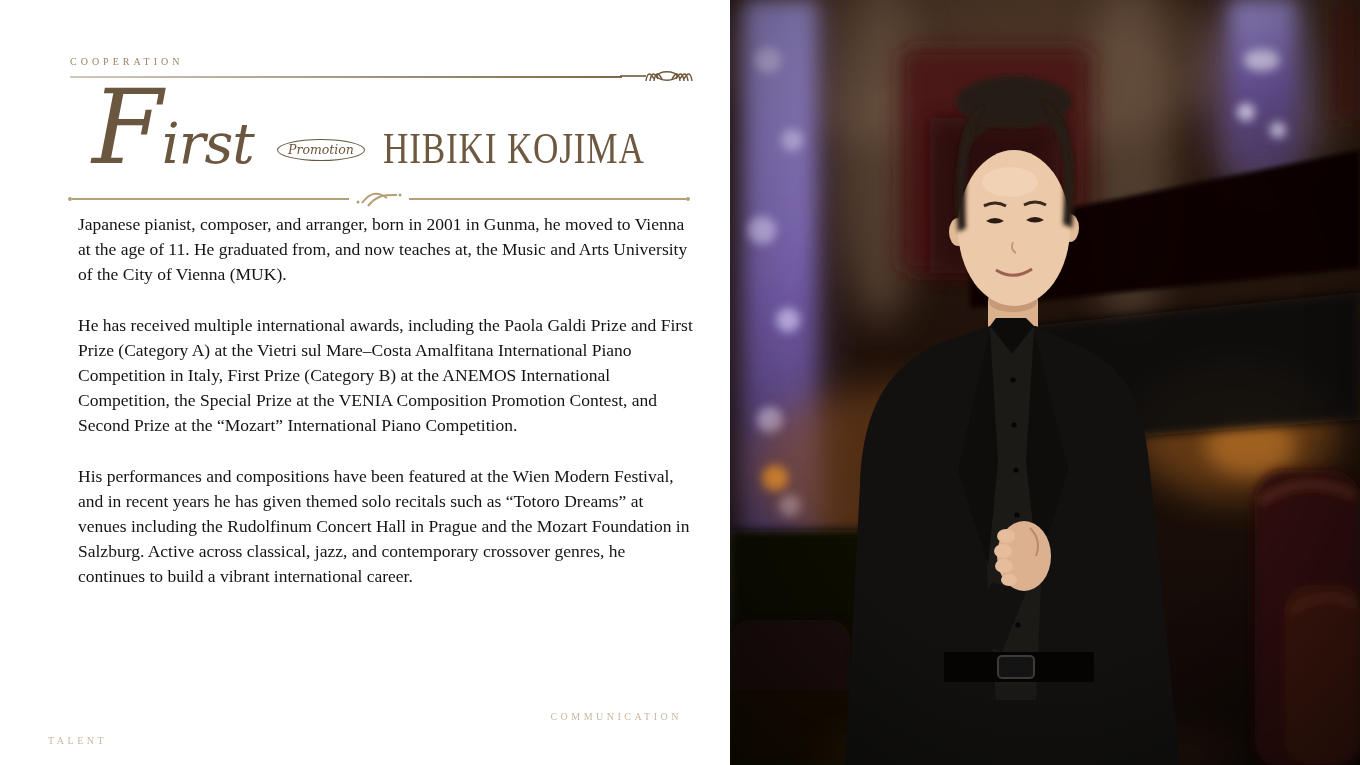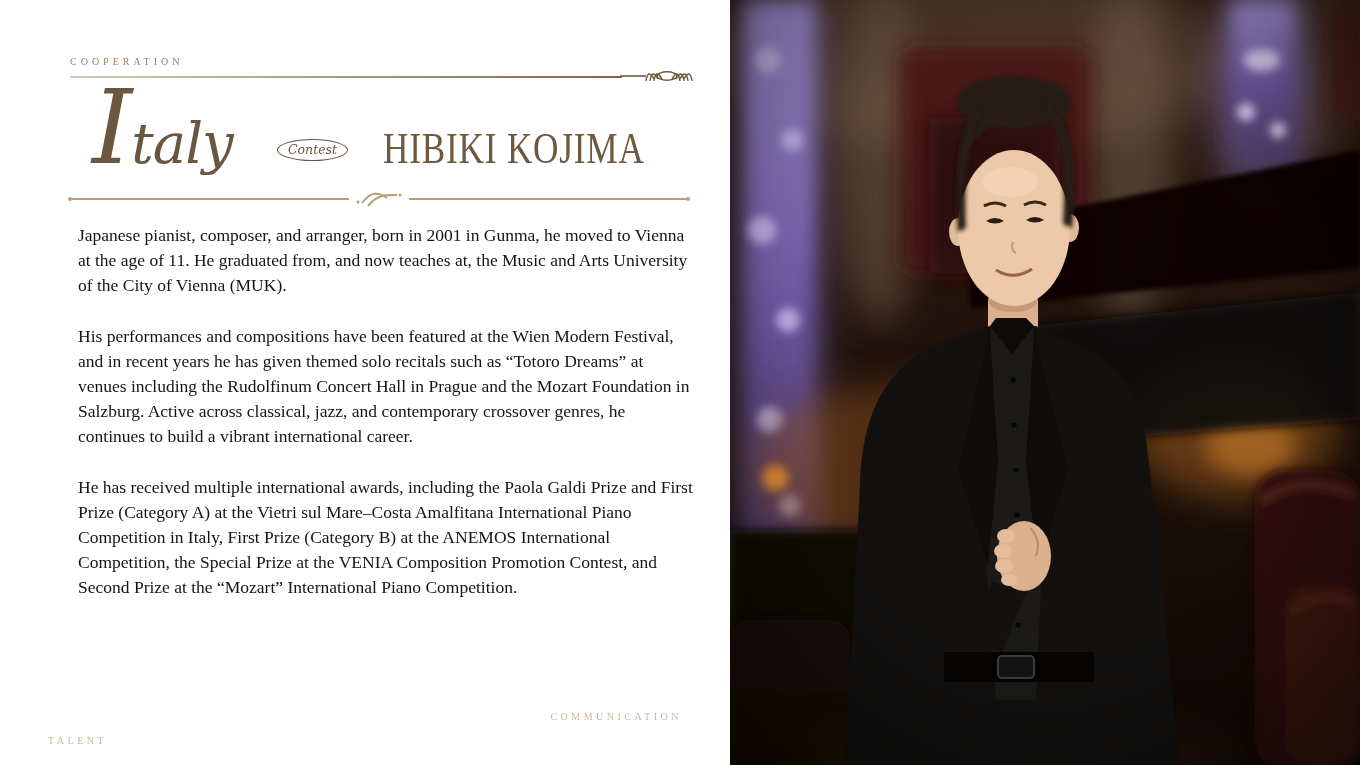--- a/index.html
+++ b/index.html
@@ -50,21 +50,21 @@
     display:flex;align-items:center;
   }
   .divider .dot{width:4px;height:4px;border-radius:50%;background:#b3a077;flex:0 0 auto;}
   .divider .line{flex:1 1 auto;height:1.5px;background:#b3a077;}
   .divider svg{flex:0 0 auto;margin:0 4px;}
   
   .bio{
     position:absolute;left:78px;top:212px;width:618px;
     color:#141414;
   }
-  .bio p{margin:11px 0 25px;font-size:17.5px;line-height:25.2px;}
+  .bio p{margin:0 0 25px;font-size:17.5px;line-height:25.2px;}
   
   .footer-label{
     position:absolute;top:711px;
     font-size:10px;letter-spacing:3.5px;color:#c9b79f;
   }
   .footer-label.left{left:48px;margin-top:24px;}
   .footer-label.right{right:48px;text-align:right;}
   
   .photo-panel{
     position:absolute;left:730px;top:0;width:630px;height:765px;
@@ -87,41 +87,41 @@
       <path d="M26,17 Q28,4 34,15" stroke="#6e583c" stroke-width="1.4"></path>
       <path d="M30,17 Q32,4 38,15" stroke="#6e583c" stroke-width="1.4"></path>
       <path d="M34,17 Q36,4 42,15" stroke="#6e583c" stroke-width="1.4"></path>
       <ellipse cx="47" cy="12" rx="10" ry="4.2" stroke="#6e583c" stroke-width="1.4"></ellipse>
       <path d="M52,15 Q58,4 60,17" stroke="#6e583c" stroke-width="1.4"></path>
       <path d="M56,15 Q62,4 64,17" stroke="#6e583c" stroke-width="1.4"></path>
       <path d="M60,15 Q66,4 68,17" stroke="#6e583c" stroke-width="1.4"></path>
       <path d="M64,15 Q70,4 72,17" stroke="#6e583c" stroke-width="1.4"></path>
     </svg>
 
-    <div class="judge-script">Italy</div>
-    <div class="overseas-pill">Contest</div>
+    <div class="judge-script">First</div>
+    <div class="overseas-pill">Promotion</div>
     <h1 class="name">HIBIKI KOJIMA</h1>
 
     <div class="divider">
       <span class="dot"></span>
       <span class="line"></span>
       <svg width="52" height="18" viewBox="0 0 52 18" fill="none">
         <circle cx="5" cy="12" r="1.5" fill="#b3a077"></circle>
         <path d="M9,13 C18,1 26,2 34,8" stroke="#b3a077" stroke-width="2"></path>
         <path d="M15,16 C25,4 33,5 44,5" stroke="#b3a077" stroke-width="2"></path>
         <circle cx="47" cy="5" r="1.5" fill="#b3a077"></circle>
       </svg>
       <span class="line"></span>
       <span class="dot"></span>
     </div>
 
     <div class="bio">
       <p>Japanese pianist, composer, and arranger, born in 2001 in Gunma, he moved to Vienna at the age of 11. He graduated from, and now teaches at, the Music and Arts University of the City of Vienna (MUK).</p>
+      <p>He has received multiple international awards, including the Paola Galdi Prize and First Prize (Category A) at the Vietri sul Mare–Costa Amalfitana International Piano Competition in Italy, First Prize (Category B) at the ANEMOS International Competition, the Special Prize at the VENIA Composition Promotion Contest, and Second Prize at the “Mozart” International Piano Competition.</p>
       <p>His performances and compositions have been featured at the Wien Modern Festival, and in recent years he has given themed solo recitals such as “Totoro Dreams” at venues including the Rudolfinum Concert Hall in Prague and the Mozart Foundation in Salzburg. Active across classical, jazz, and contemporary crossover genres, he continues to build a vibrant international career.</p>
-      <p>He has received multiple international awards, including the Paola Galdi Prize and First Prize (Category A) at the Vietri sul Mare–Costa Amalfitana International Piano Competition in Italy, First Prize (Category B) at the ANEMOS International Competition, the Special Prize at the VENIA Composition Promotion Contest, and Second Prize at the “Mozart” International Piano Competition.</p>
     </div>
 
     <div class="footer-label left">TALENT</div>
     <div class="footer-label right">COMMUNICATION</div>
 
   </section>
 
   <section class="photo-panel" role="img" aria-label="Portrait of Hibiki Kojima in black suit standing in a dim concert hall with a grand piano, purple stage lights and rows of chairs">
     <svg width="630" height="765" viewBox="0 0 630 765">
       <defs>

